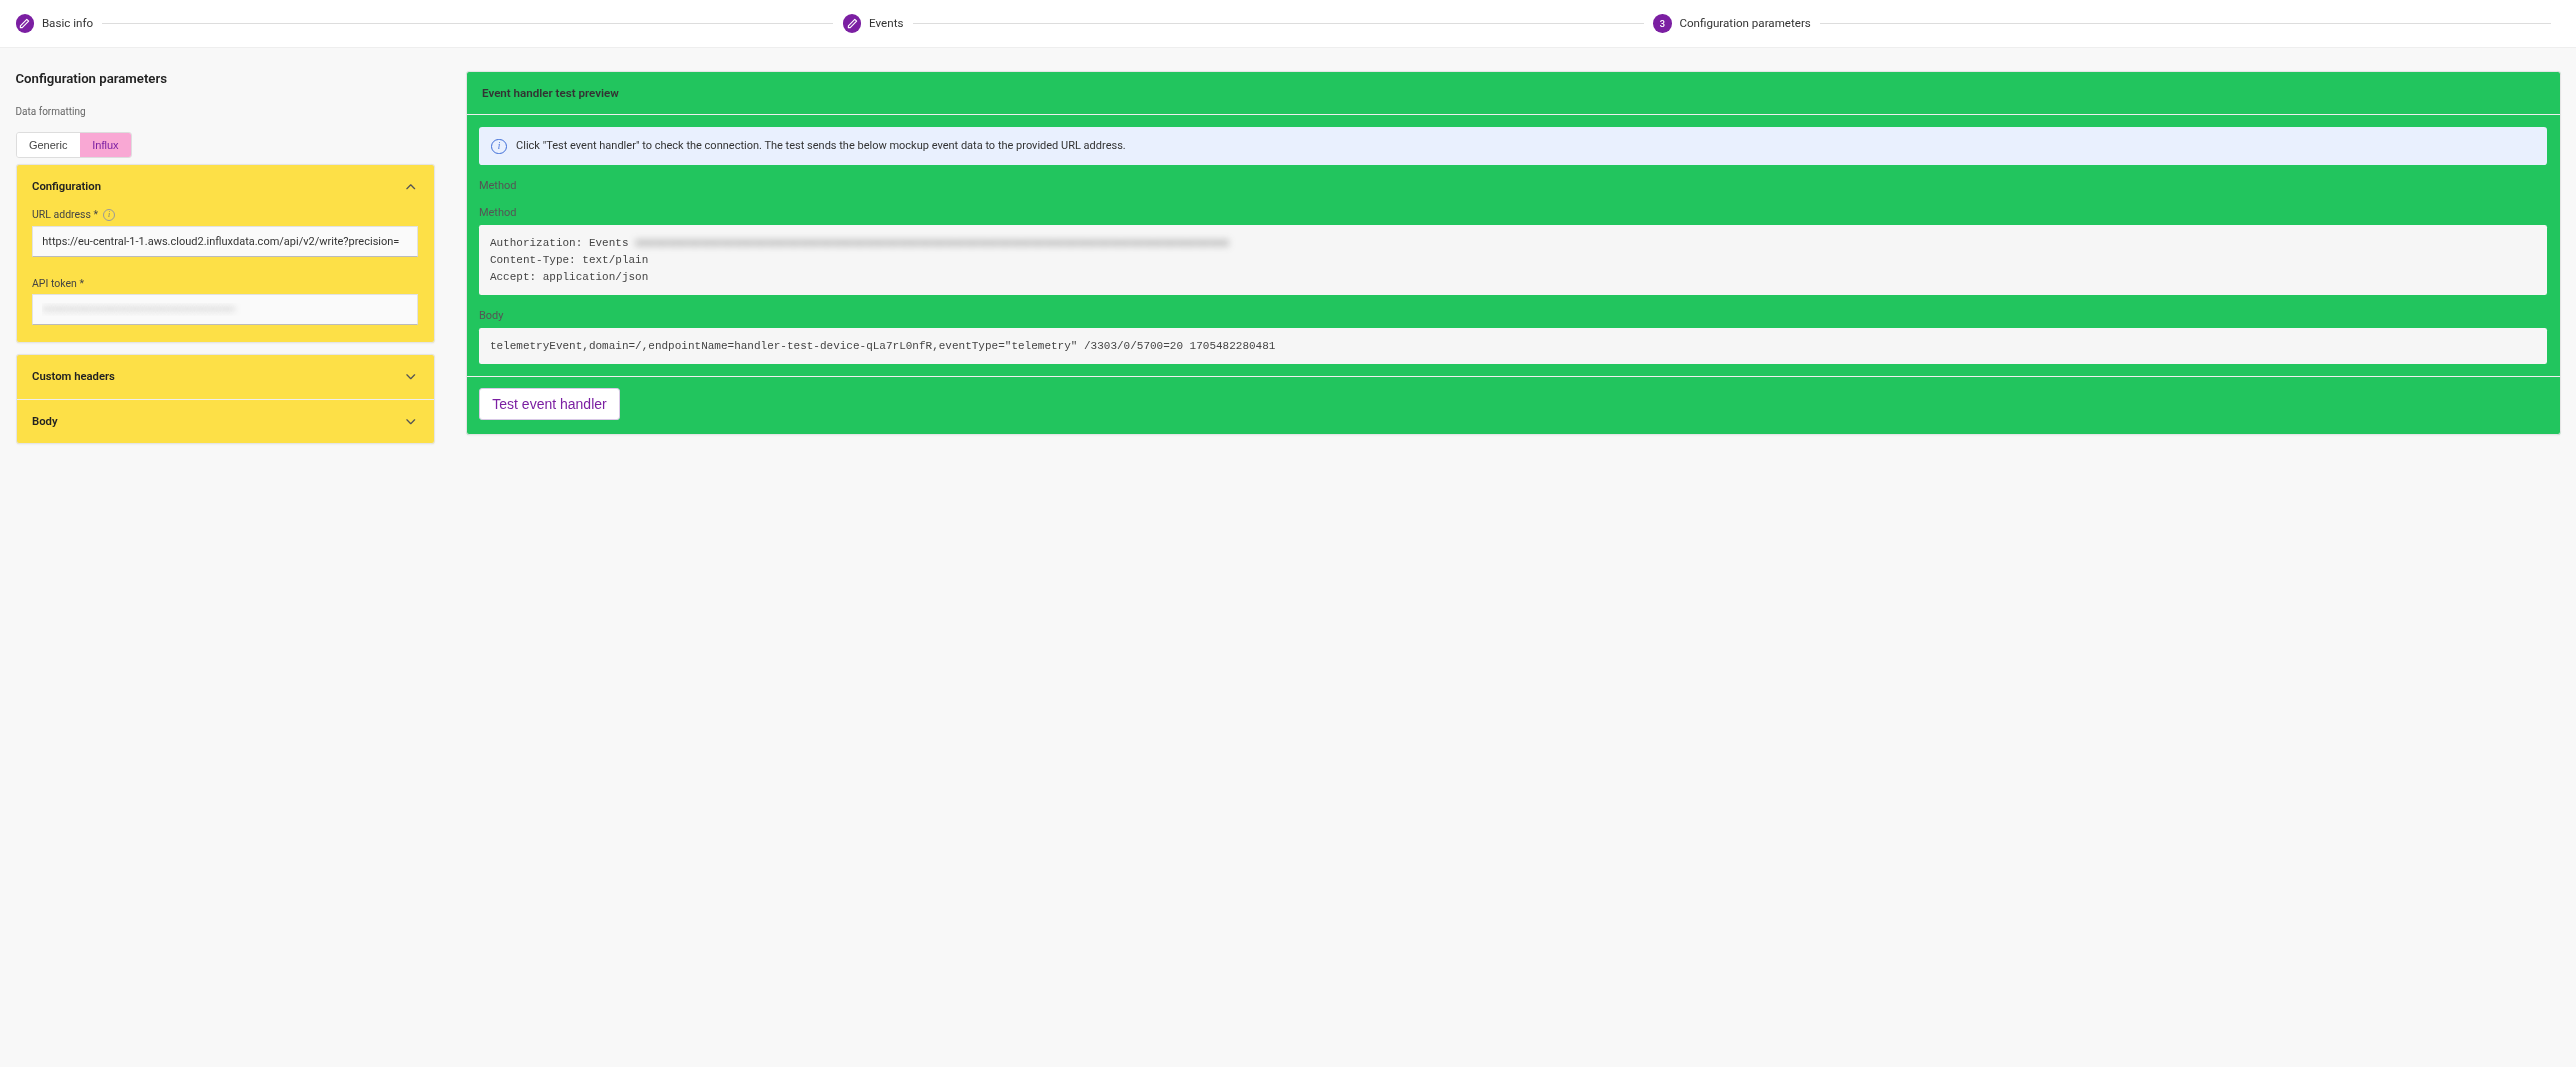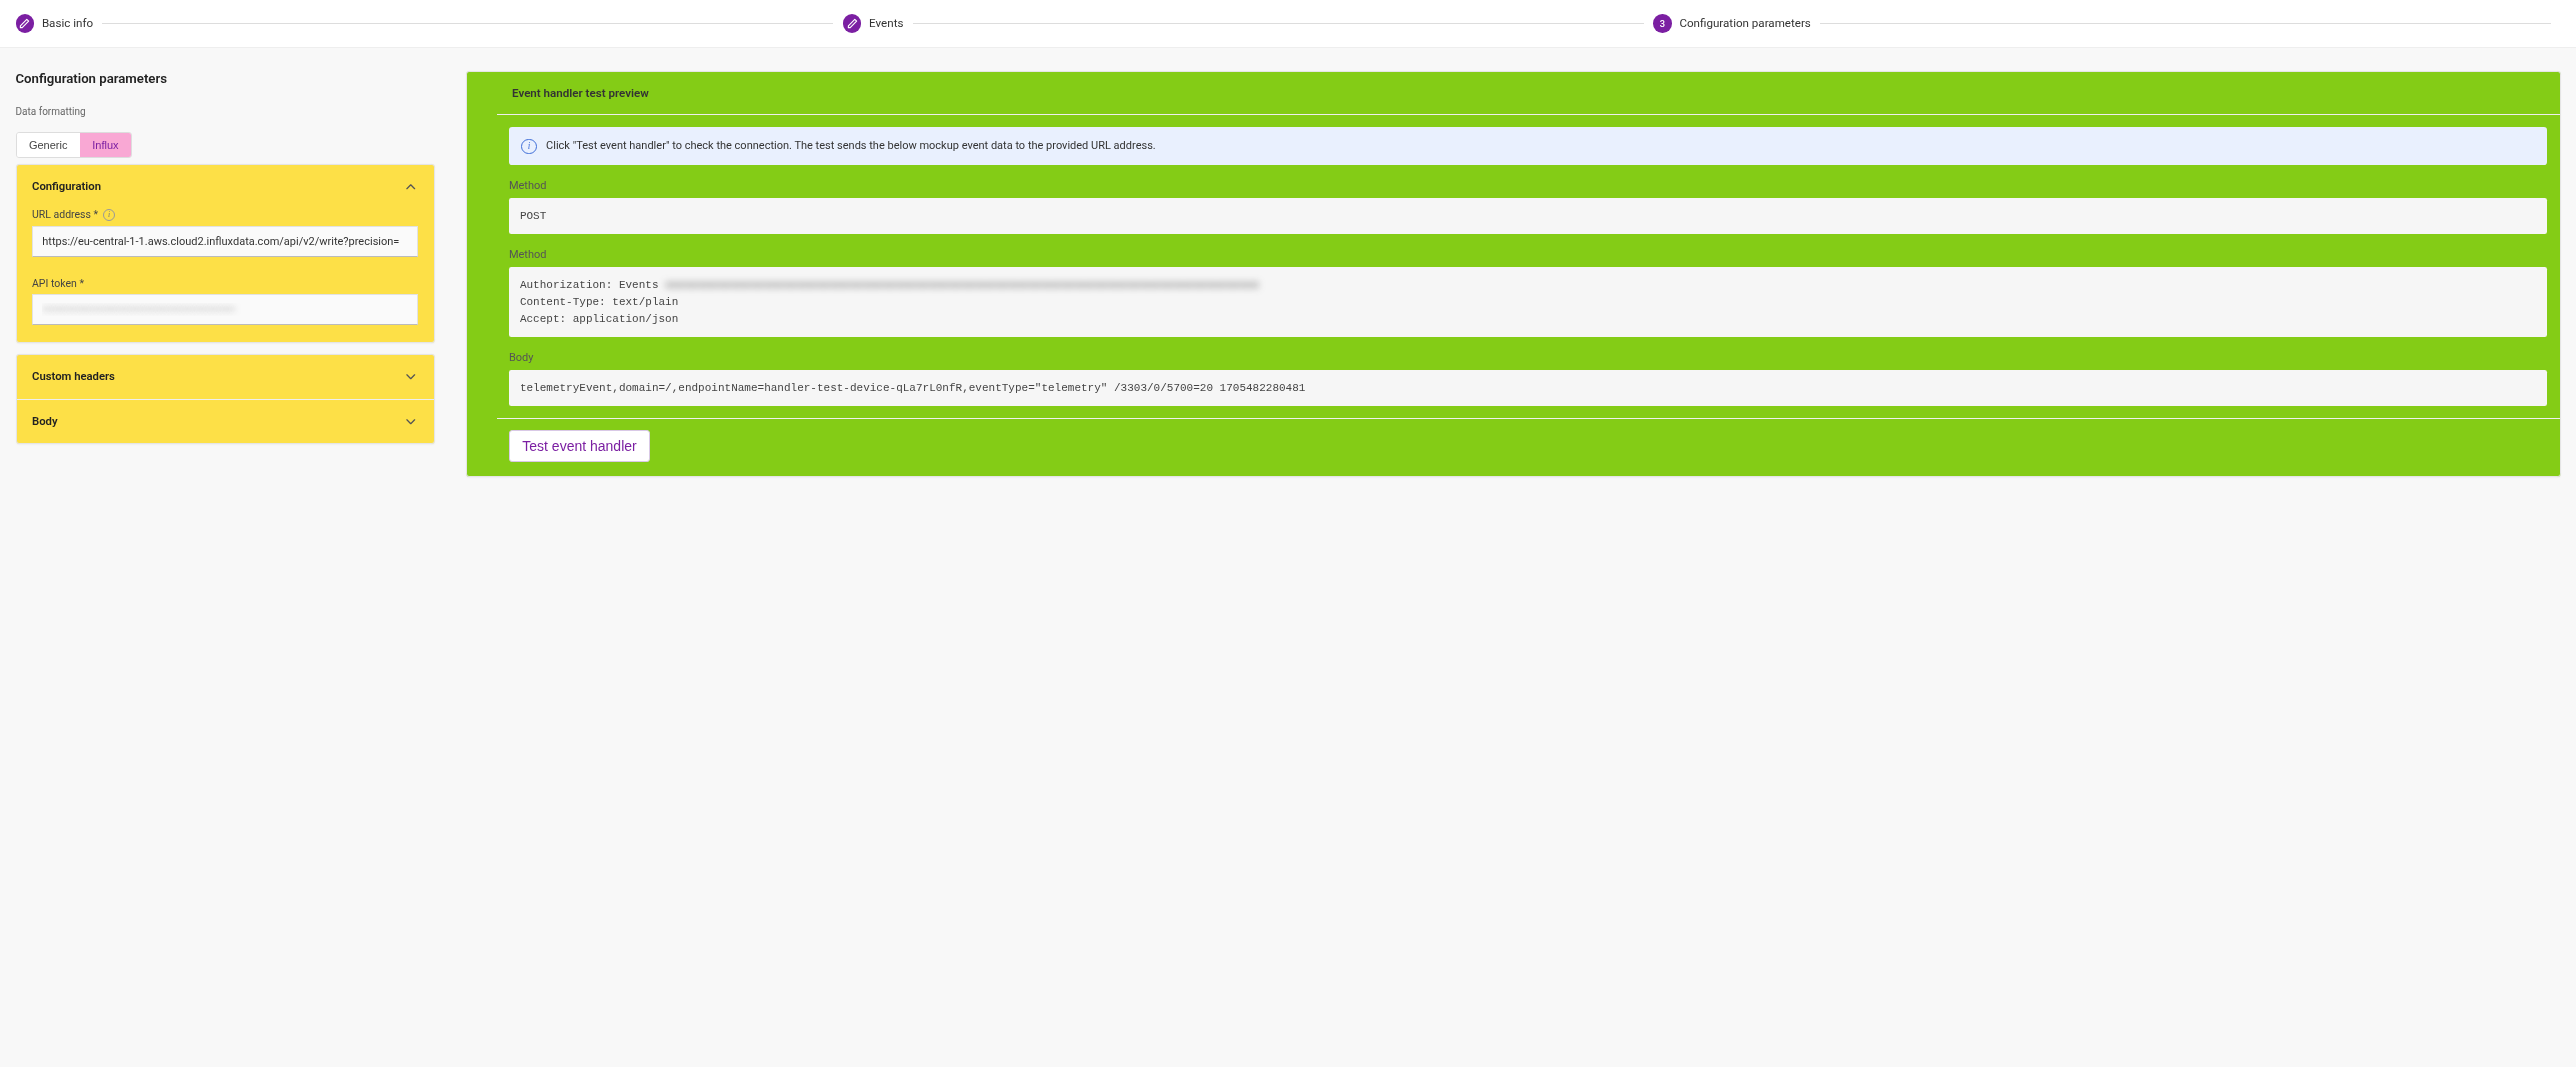--- a/index.html
+++ b/index.html
@@ -150,25 +150,24 @@
     user-select: none;
   }
   .field-block { margin-bottom: 20px; }
   .field-block:last-child { margin-bottom: 0; }
 
   .divider-collapsed {
     border-top: 0.8px solid #eee;
   }
 
   .preview-card {
-    background: #84cc16;
+    background: #22c55e;
     border: 0.8px solid #e5e5e5;
     border-radius: 3.1px;
     box-shadow: 0 0.8px 1.6px rgba(0,0,0,0.04);
-    padding-left: 30px;
   }
   .preview-header {
     padding: 14px 15.5px;
     font-size: 11.6px;
     font-weight: 600;
     border-bottom: 0.8px solid #eee;
   }
   .preview-body { padding: 12.4px; }
   .info-banner {
     background: #e9f0fe;
@@ -320,21 +319,20 @@
     <div class="preview-card">
       <div class="preview-header">Event handler test preview</div>
       <div class="preview-body">
         <div class="info-banner">
           <span class="info-banner-icon">i</span>
           <span>Click "Test event handler" to check the connection. The test sends the below mockup event data to the provided URL address.</span>
         </div>
 
         <div class="kv-section">
           <div class="kv-label">Method</div>
-          <div class="code-block">POST</div>
         </div>
 
         <div class="kv-section">
           <div class="kv-label">Method</div>
           <div class="code-block"><span class="code-line"><span>Authorization: Events </span><span class="blur-inline">xxxxxxxxxxxxxxxxxxxxxxxxxxxxxxxxxxxxxxxxxxxxxxxxxxxxxxxxxxxxxxxxxxxxxxxxxxxxxxxxxxxxxxxxxx</span></span><span class="code-line">Content-Type: text/plain</span><span class="code-line">Accept: application/json</span></div>
         </div>
 
         <div class="kv-section" style="margin-bottom:0;">
           <div class="kv-label">Body</div>
           <div class="code-block">telemetryEvent,domain=/,endpointName=handler-test-device-qLa7rL0nfR,eventType="telemetry" /3303/0/5700=20 1705482280481</div>

